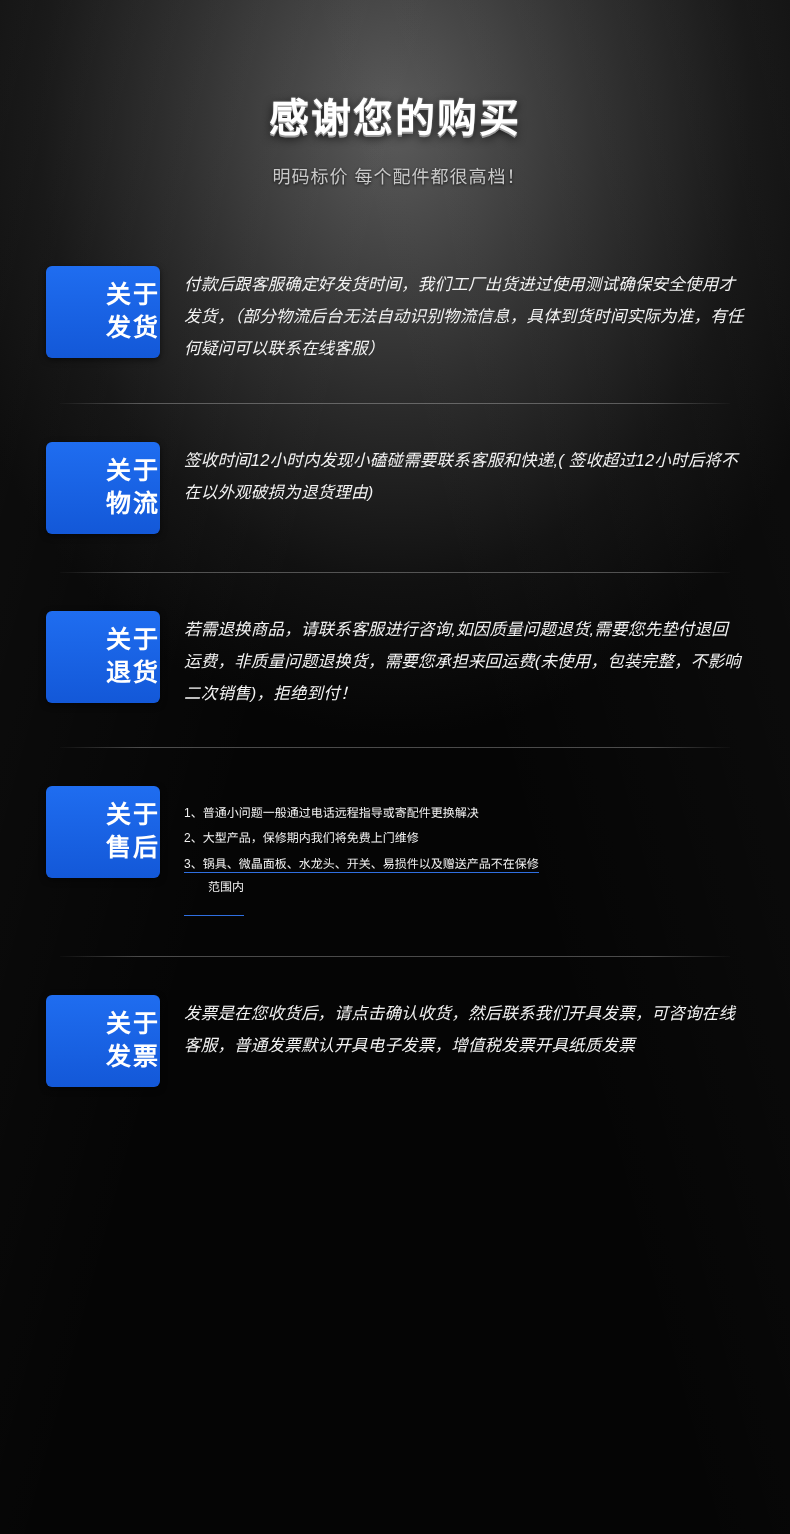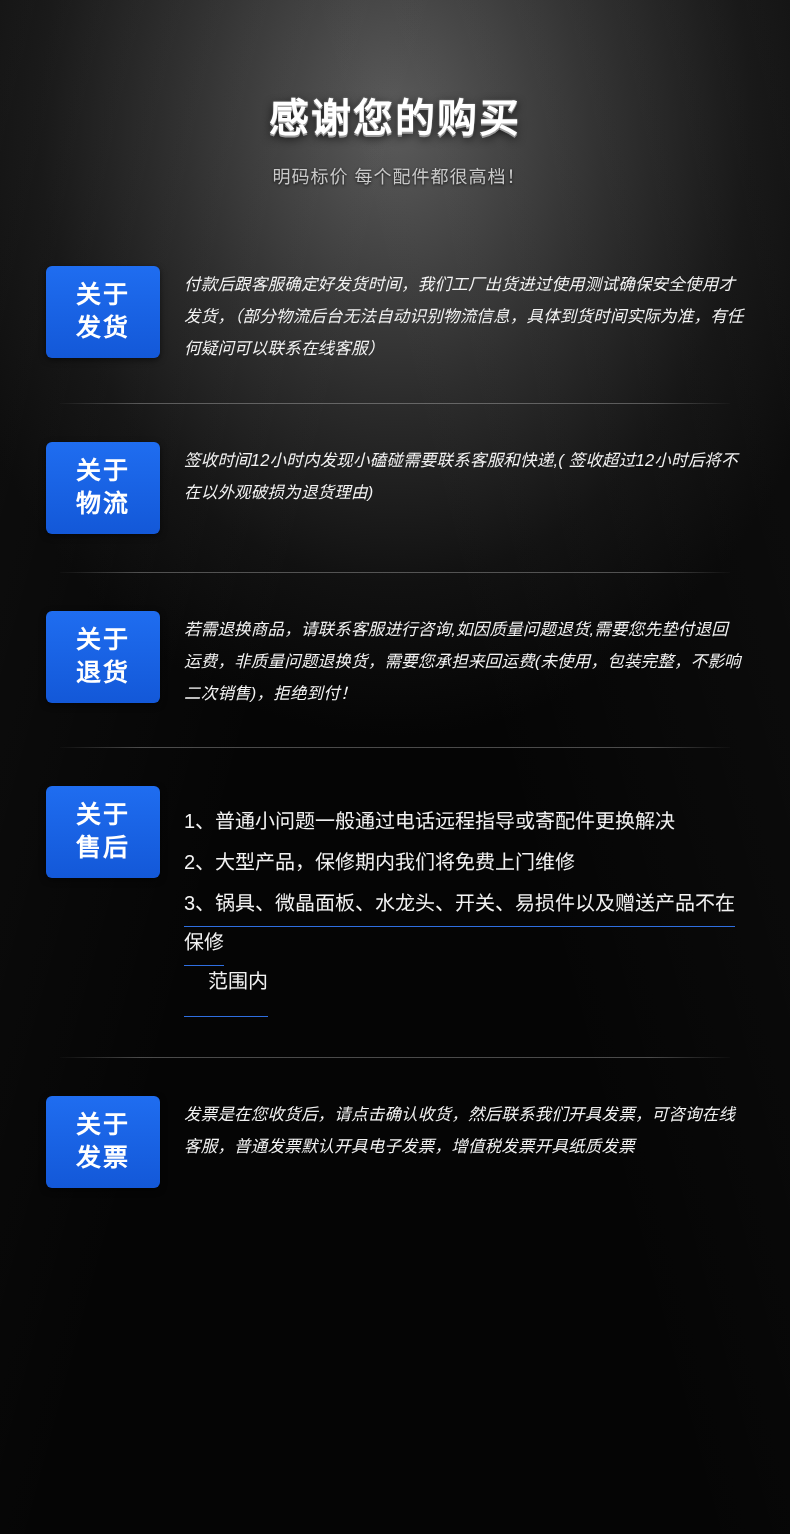--- a/index.html
+++ b/index.html
@@ -69,21 +69,21 @@
     align-items: flex-start;
     padding: 0 46px 0 46px;
   }
   .badge {
     flex: 0 0 auto;
     width: 114px;
     box-sizing: border-box;
     background: linear-gradient(180deg, #1f6df0 0%, #1358d8 100%);
     border-radius: 6px;
     padding: 12px 0 14px 0;
-    text-align: center;
+    text-align: right;
     color: #ffffff;
     font-size: 25px;
     font-weight: bold;
     line-height: 1.32;
     letter-spacing: 2px;
     box-shadow: 0 2px 6px rgba(0,0,0,0.55);
   }
   .badge .l1, .badge .l2 { display: block; }
 
   .body {
@@ -114,30 +114,30 @@
     margin: 38px 60px;
   }
 
   
   .numbered {
     list-style: none;
     margin: 16px 0 0 0;
     padding: 0 0 0 0;
   }
   .numbered li {
-    font-size: 20px;
+    font-size: 12px;
     line-height: 1.95;
     color: #f2f2f2;
     margin-bottom: 2px;
     text-indent: 0;
     padding-left: 0;
   }
   .numbered li .underlined {
     border-bottom: 1.5px solid #2f6fe0;
-    padding-bottom: 12px;
+    padding-bottom: 1px;
   }
   .numbered li .indent2 {
     display: inline-block;
     padding-left: 24px;
     border-bottom: 1.5px solid #2f6fe0;
     padding-bottom: 15px;
   }
 
   .sec-aftersales .body { padding-top: 0; }
   .sec-invoice { padding-bottom: 70px; }

